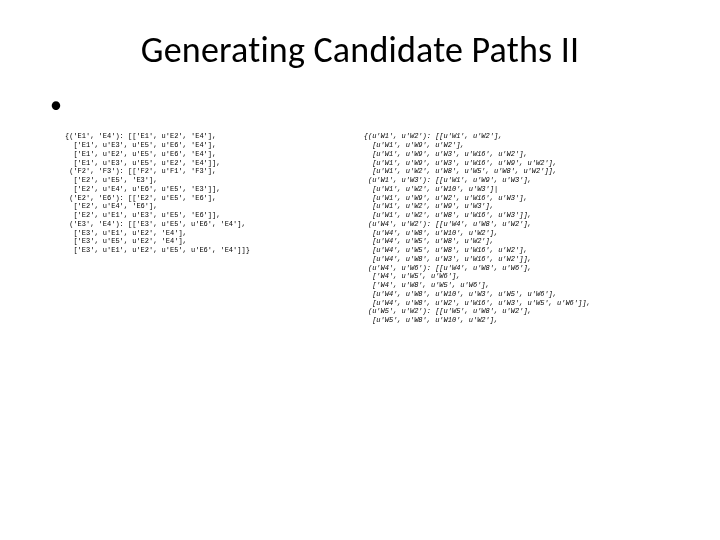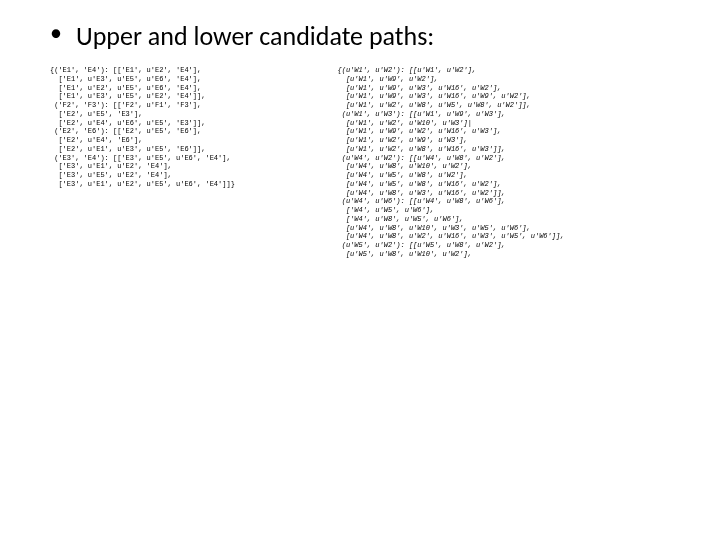--- a/index.html
+++ b/index.html
@@ -37,41 +37,41 @@
     line-height: 1.1;
     margin-right: 14px;
     color: #000;
   }
   .bullet-text {
     font-size: 26px;
     color: #000;
   }
   .code-wrap {
     display: flex;
-    gap: 4px;
-    margin-left: 10px;
+    gap: 22px;
+    margin-left: 25px;
   }
   .code-col {
     font-family: "Courier New", monospace;
     font-size: 7px;
     line-height: 1.25;
     white-space: pre;
     color: #000;
   }
   .code-col.left { flex: 0 0 45%; }
   .code-col.right { flex: 0 0 55%; font-style: italic; }
 </style>
 </head>
 <body>
 
 <div class="slide">
+  <h1 class="title">Generating Candidate Paths II</h1>
 
   <div class="bullet-row">
     <span class="bullet-dot">•</span>
-    <span class="bullet-text">Upper and lower candidate paths:</span>
   </div>
 
   <div class="code-wrap">
     <div class="code-col left" id="code-left">{('E1', 'E4'): [['E1', u'E2', 'E4'],
   ['E1', u'E3', u'E5', u'E6', 'E4'],
   ['E1', u'E2', u'E5', u'E6', 'E4'],
   ['E1', u'E3', u'E5', u'E2', 'E4']],
  ('F2', 'F3'): [['F2', u'F1', 'F3'],
   ['E2', u'E5', 'E3'],
   ['E2', u'E4', u'E6', u'E5', 'E3']],

